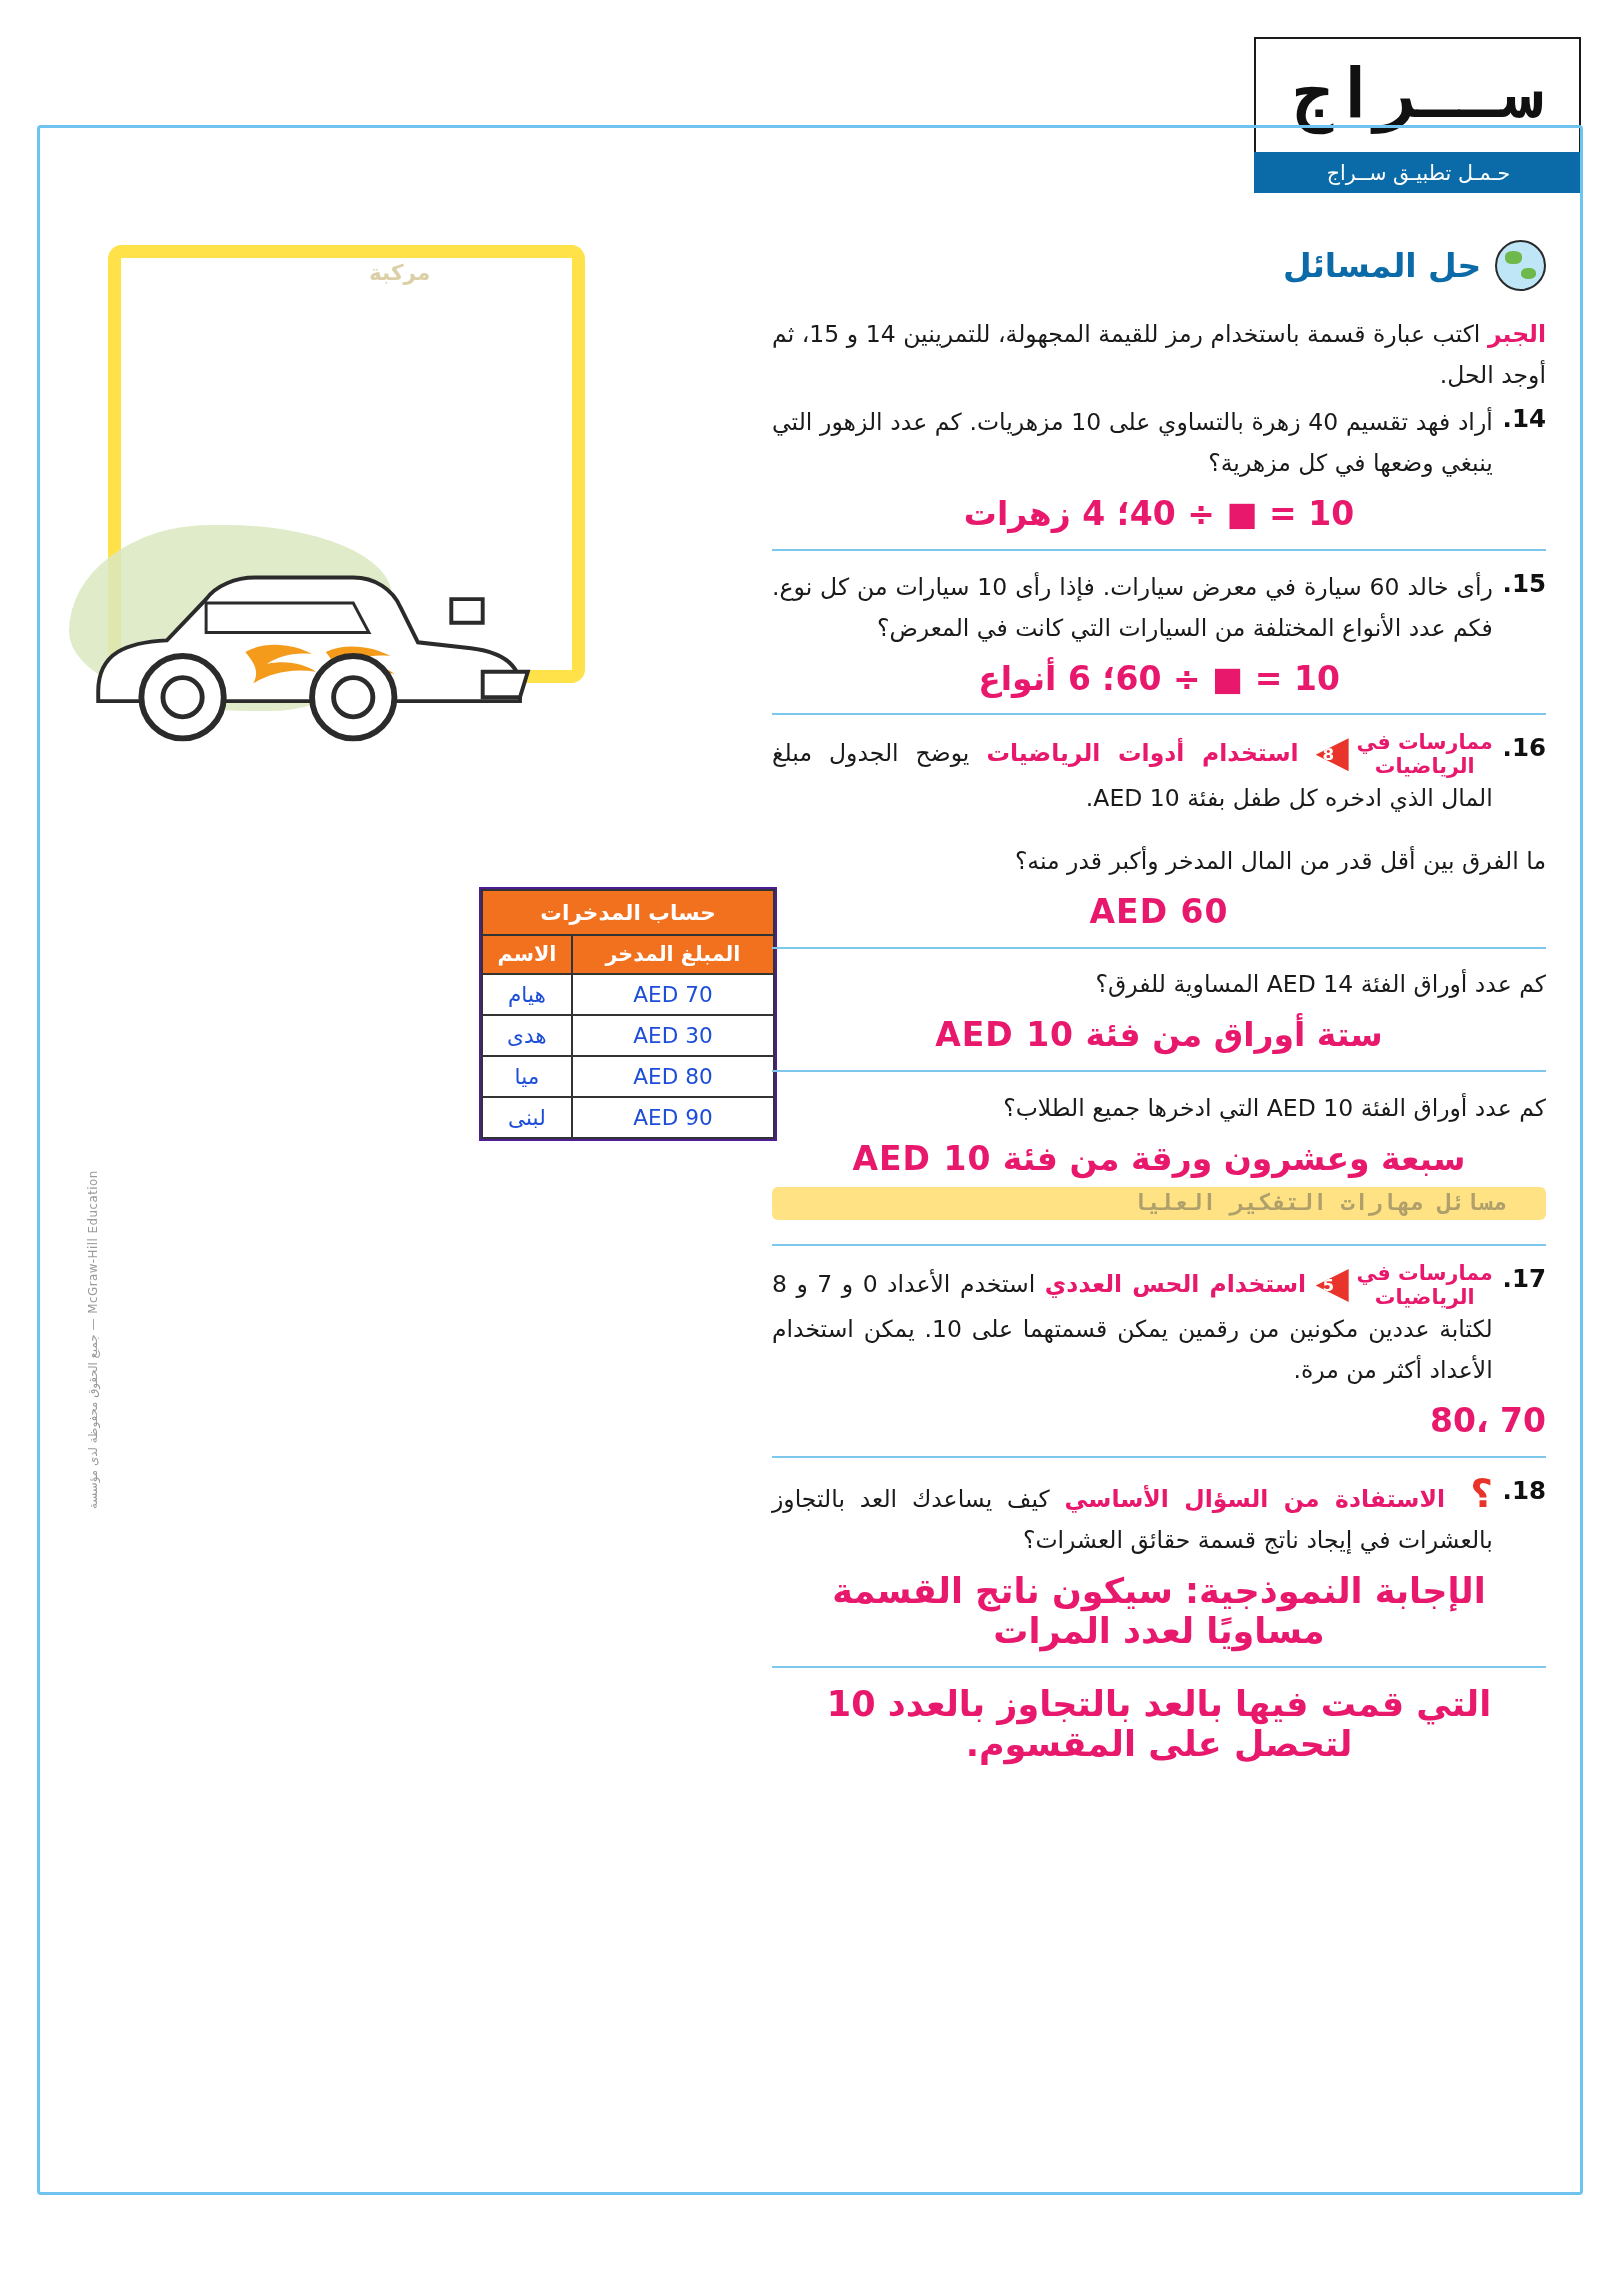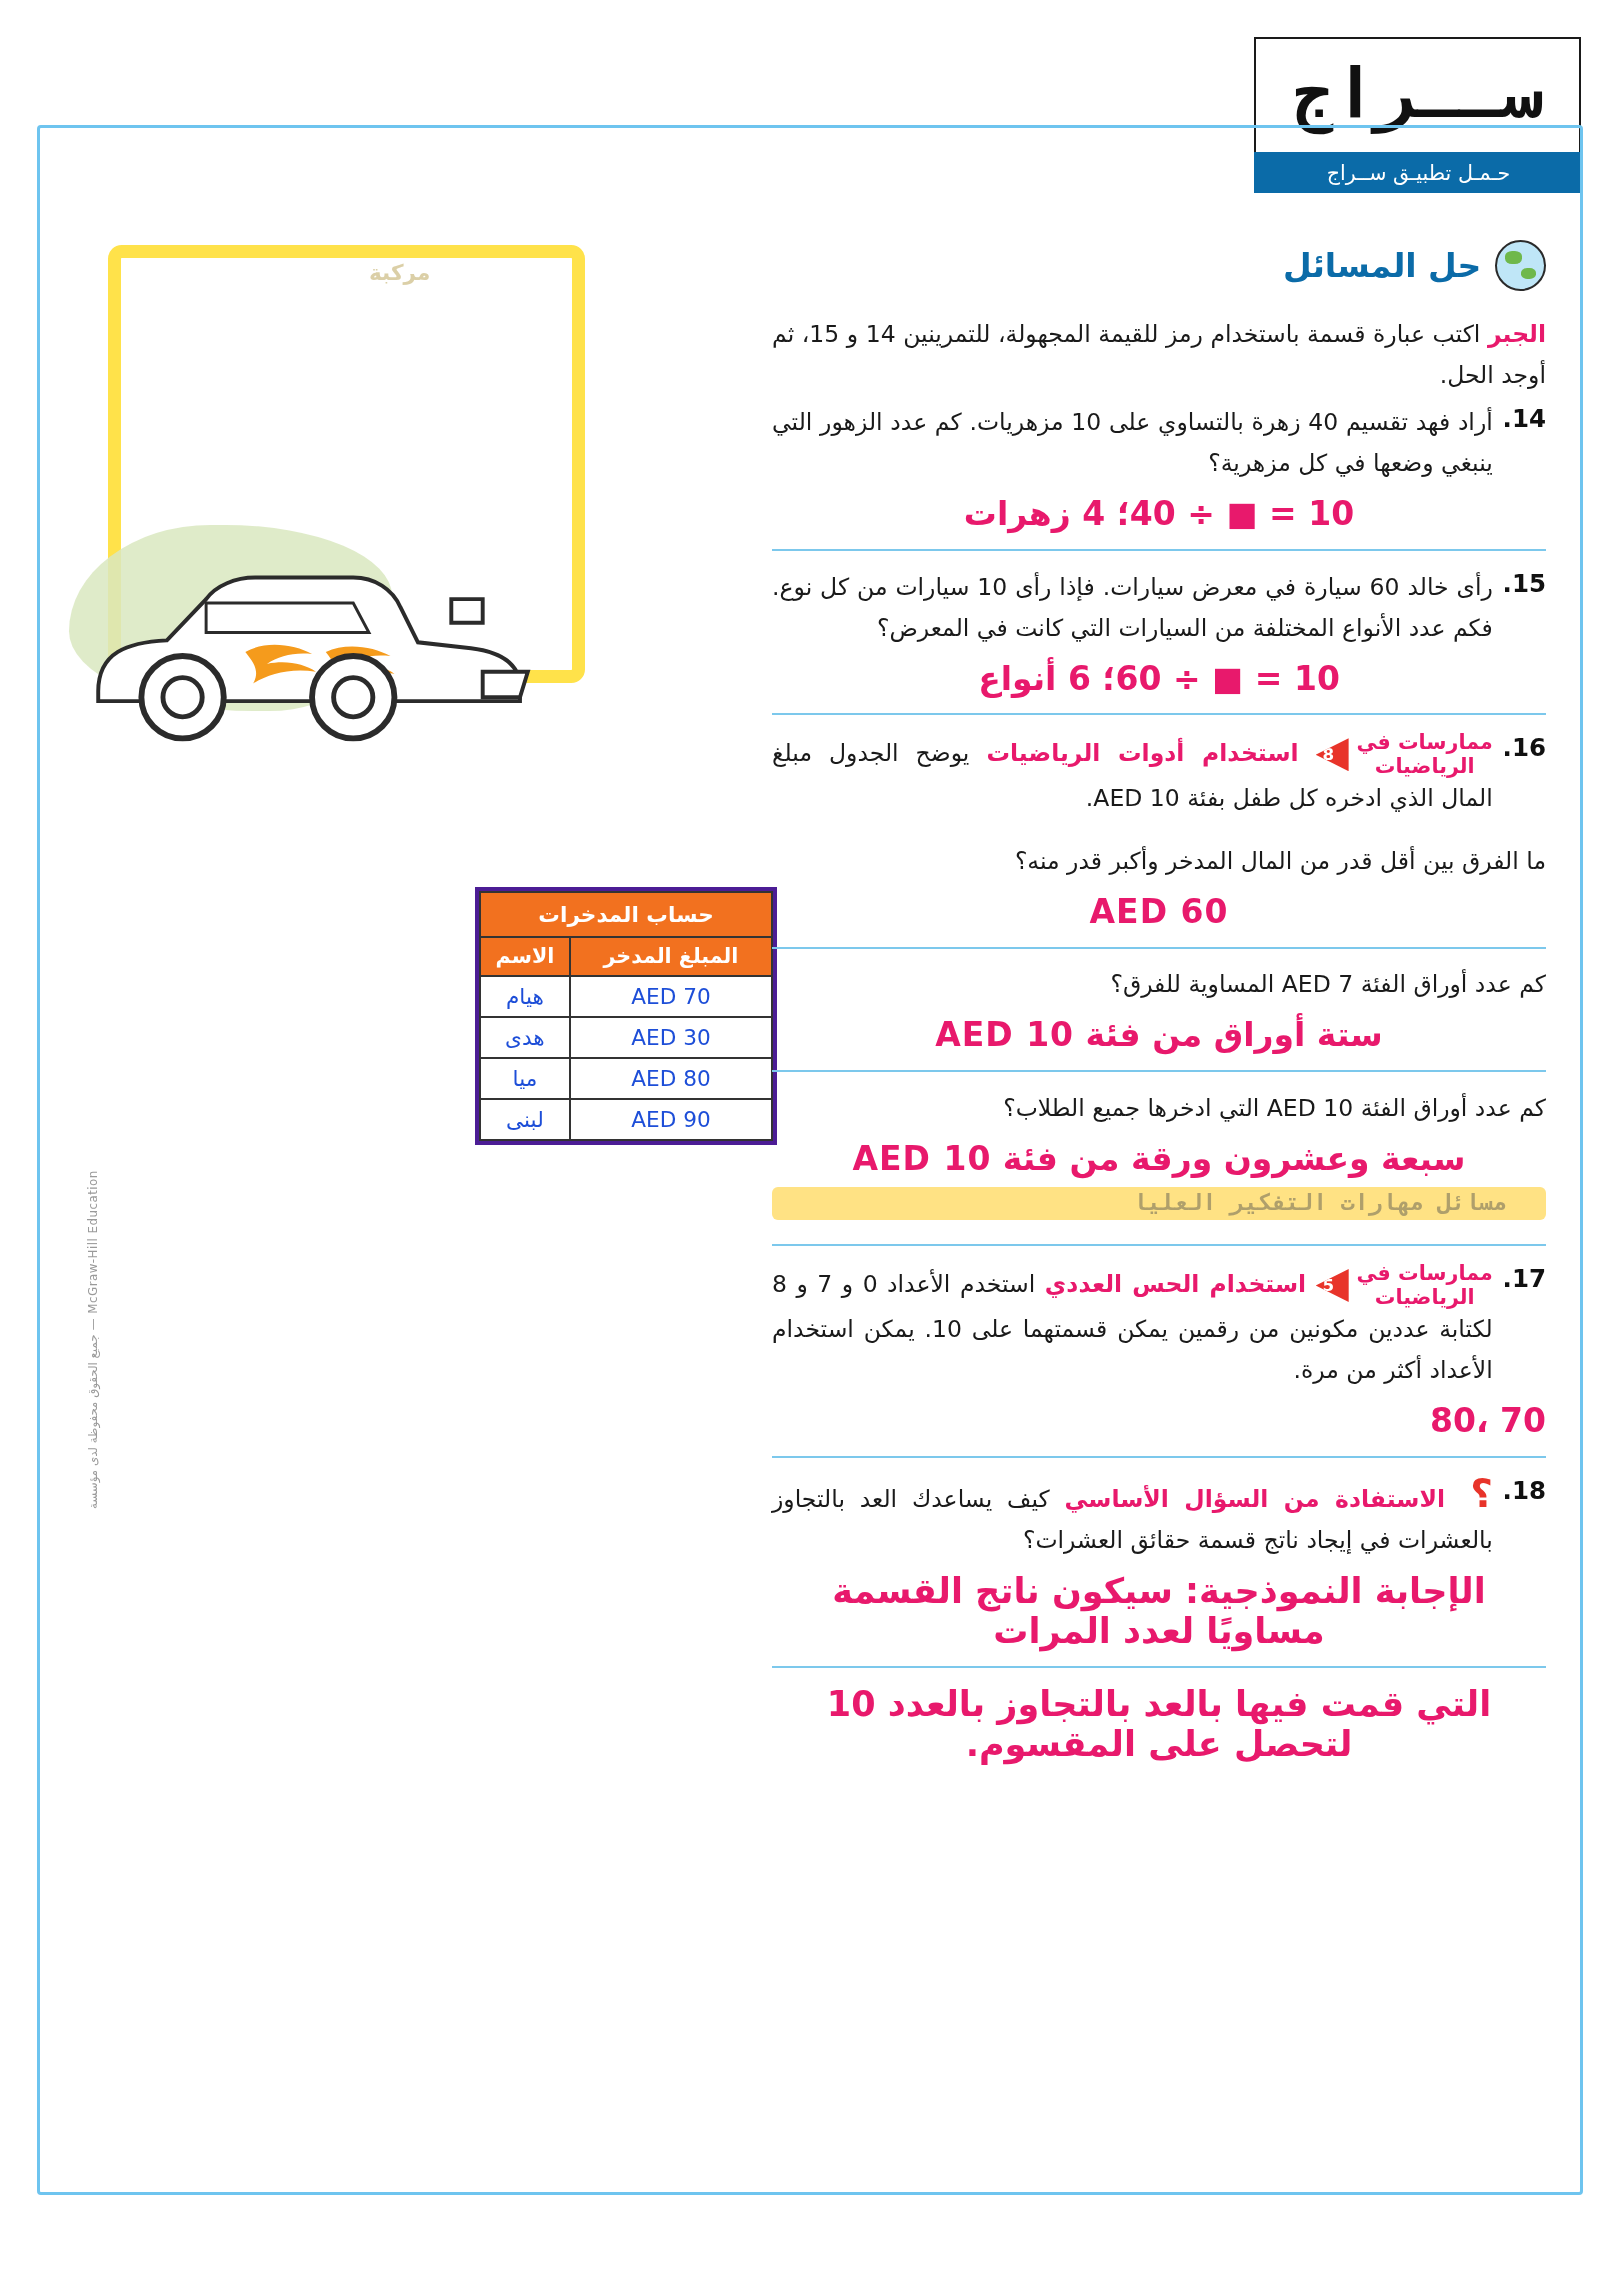--- a/index.html
+++ b/index.html
@@ -122,21 +122,21 @@
   }
   .badge-q{
     width:33px;height:39px;display:inline-block;position:relative;
   }
   .badge-q .qm{
     color:#e8342a;font-size:39px;font-weight:bold;line-height:1;
   }
   
   .tbl{
     position:absolute;right:843px;top:887px;width:294px;
-    border:4px solid #4c1d95;border-collapse:collapse;
+    border:2px solid #4c1d95;border-collapse:collapse;
     font-size:20.6px;
     margin-left:32px;
   }
   .tbl table{border-collapse:collapse;width:294px;}
   .tbl caption, .tbl th.cap{
     background:#f2711f;color:#fff;font-weight:bold;font-size:21.6px;
     padding:8.8px 0;text-align:center;border:2px solid #333;
   }
   .tbl th{
     background:#f2711f;color:#fff;font-weight:bold;font-size:20.6px;
@@ -279,21 +279,21 @@
               <span>8</span>
             </span>
         </span>
         <span class="lead">استخدام أدوات الرياضيات</span>
         <span>يوضح الجدول مبلغ المال الذي ادخره كل طفل بفئة AED 10.</span>
       </span>
     </div>
     <div class="q-body" style="margin-top:21.6px;">ما الفرق بين أقل قدر من المال المدخر وأكبر قدر منه؟</div>
     <div class="ans">AED 60</div>
     <div class="rule"></div>
-    <div class="q-body">كم عدد أوراق الفئة AED 7 المساوية للفرق؟</div>
+    <div class="q-body">كم عدد أوراق الفئة AED 14 المساوية للفرق؟</div>
     <div class="ans">ستة أوراق من فئة AED 10</div>
     <div class="rule"></div>
     <div class="q-body">كم عدد أوراق الفئة AED 10 التي ادخرها جميع الطلاب؟</div>
     <div class="ans">سبعة وعشرون ورقة من فئة AED 10</div>
   </div>
 
   <div class="banner">
     <div class="hl"></div>
     <div class="txt">مسائل مهارات التفكير العليا</div>
   </div>

